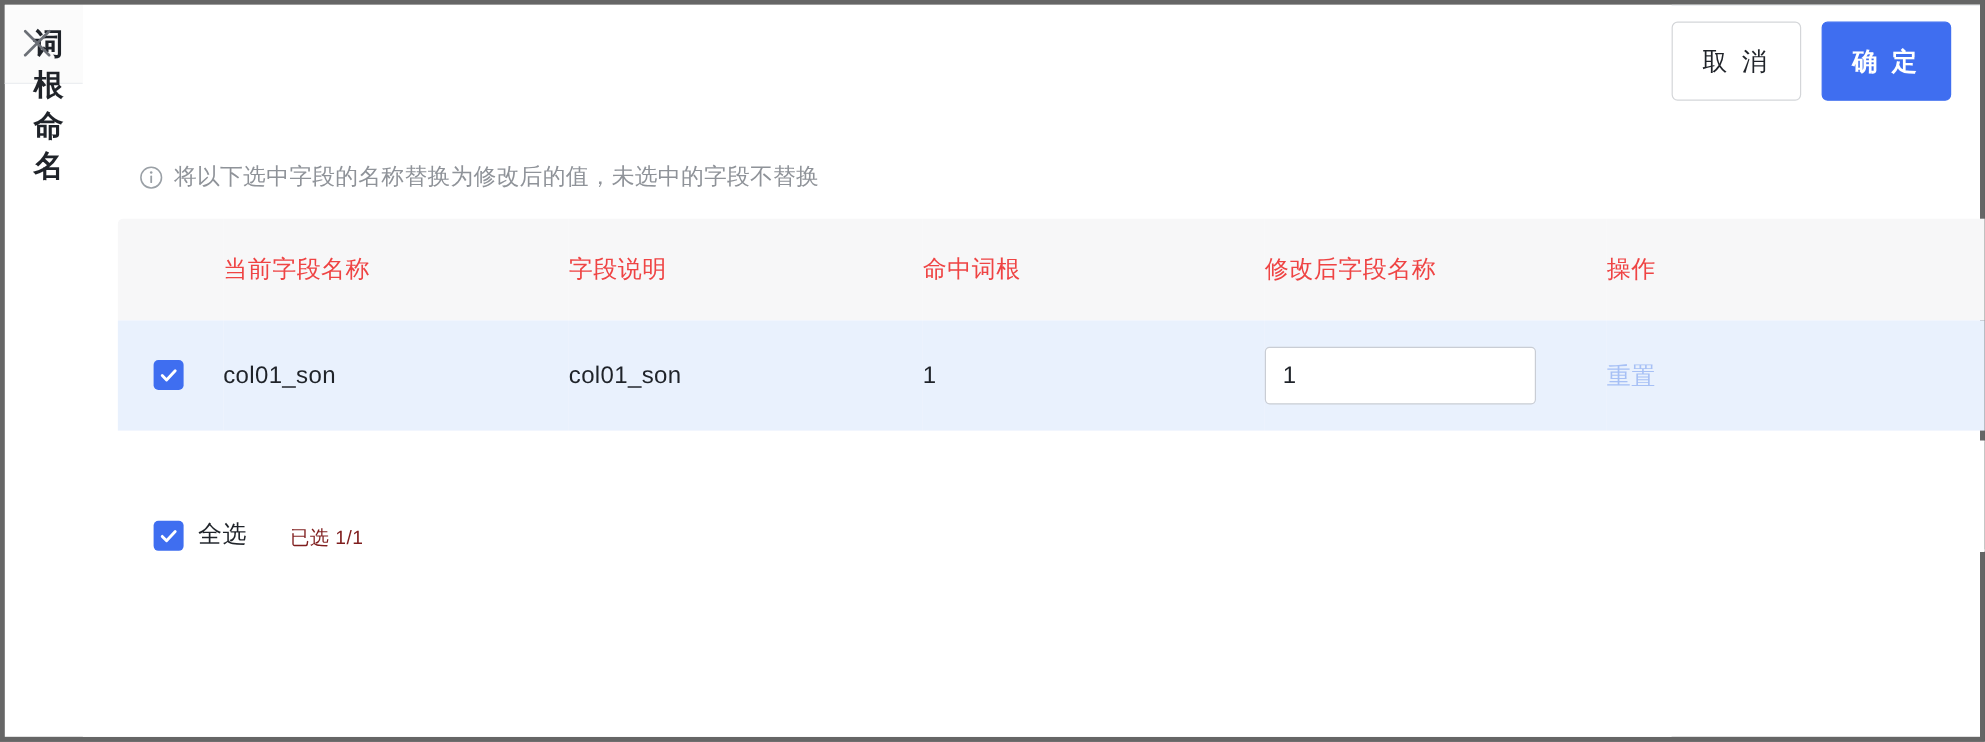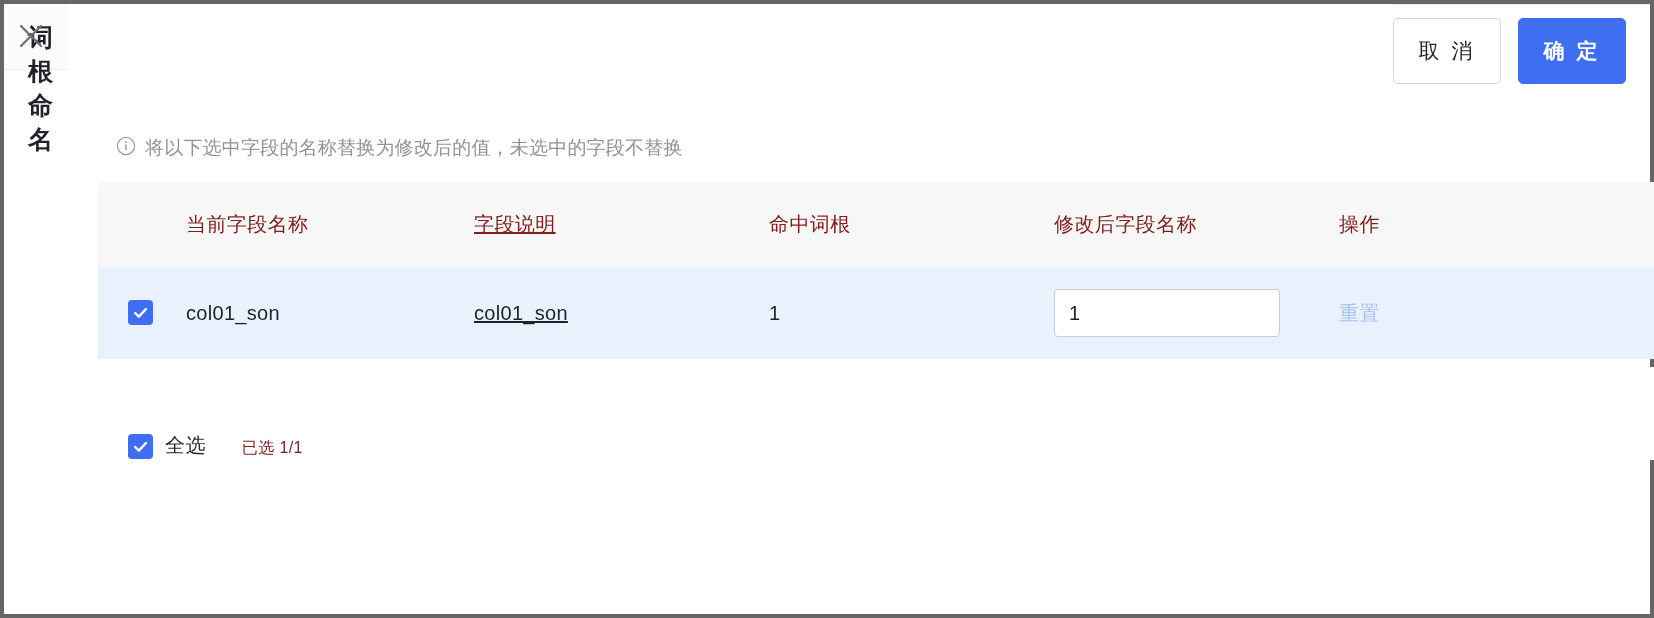--- a/index.html
+++ b/index.html
@@ -63,20 +63,21 @@
   .modal-body {
     position: relative;
     flex: 1 1 auto;
     background: #ffffff;
   }
   .info-line {
     position: absolute;
     left: 47px;
     top: 132px;
     display: flex;
+    align-items: center;
     gap: 9px;
   }
   .info-icon {
     width: 20px;
     height: 20px;
     flex: 0 0 20px;
     display: block;
   }
   .info-text {
     font-size: 19px;
@@ -96,38 +97,38 @@
   .tbl {
     width: 100%;
     border-collapse: collapse;
     table-layout: fixed;
   }
   .tbl thead tr { background: #f7f7f8; }
   .tbl th {
     text-align: left;
     font-weight: normal;
     font-size: 20px;
-    color: #7f1d1d;
+    color: #ef4444;
     height: 85px;
     padding: 0;
     vertical-align: middle;
     letter-spacing: 0.4px;
   }
   .tbl tbody tr { background: #e9f1fd; }
   .tbl td {
     padding: 0;
     height: 92px;
     vertical-align: middle;
     font-size: 20px;
     color: #1f2329;
     letter-spacing: 0.3px;
   }
   .col-check { width: 88px; }
   .col-name  { width: 288px; }
-  .col-desc  { width: 295px; text-decoration: underline; }
+  .col-desc  { width: 295px; }
   .col-hit   { width: 285px; }
   .col-new   { width: 285px; }
   .col-op    { width: 360px; }
 
   
   .cbx {
     width: 25px;
     height: 25px;
     border-radius: 4px;
     background: #3f6ef0;

